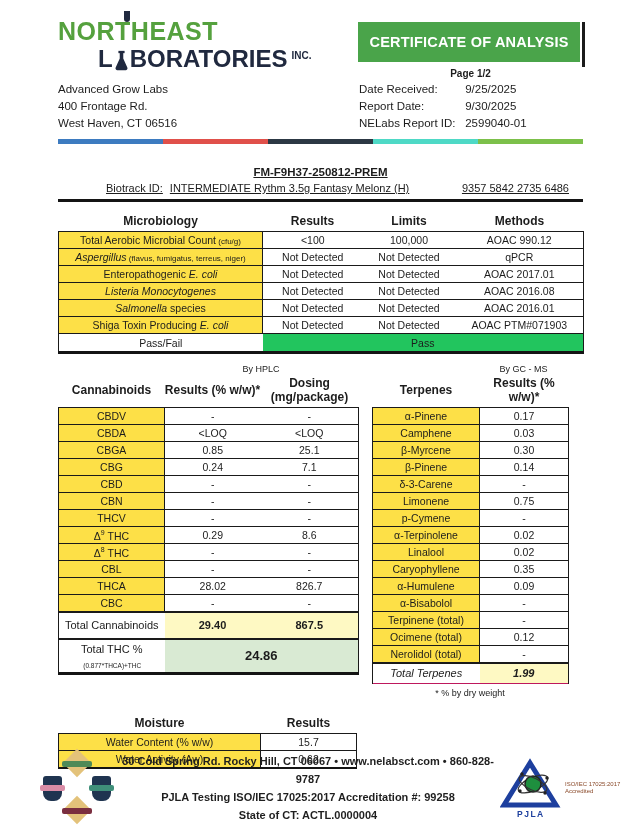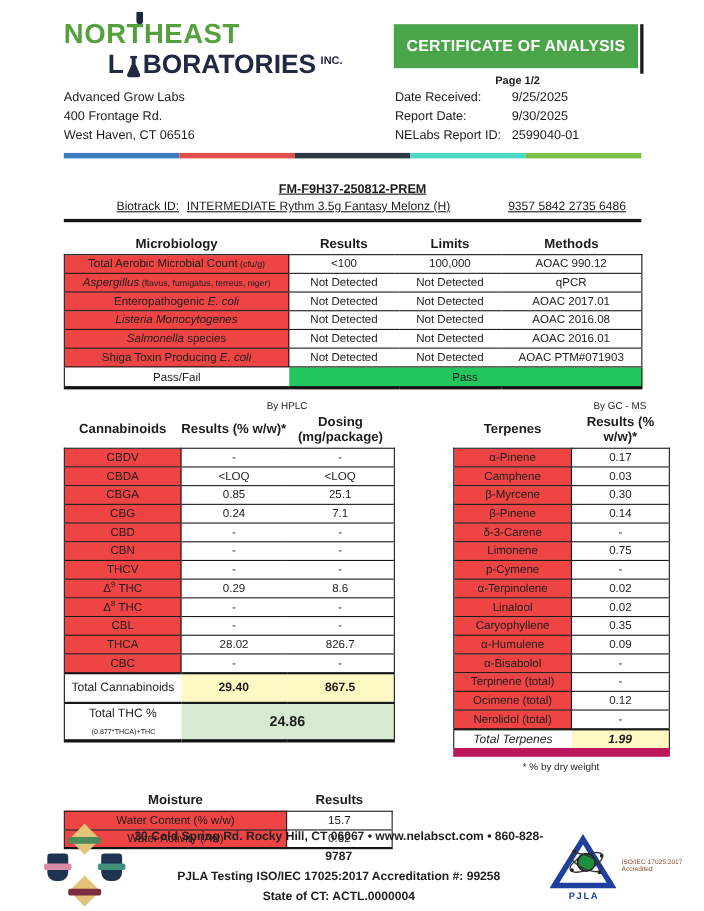--- a/index.html
+++ b/index.html
@@ -41,38 +41,38 @@
   .bt-value { margin-left:7px; }
   .bt-number { margin-left:auto; margin-right:14px; }
   .rule-thick { border-bottom:3px solid #141414; margin-top:3px; }
 
   
   .tbl { border-collapse:collapse; table-layout:fixed; font-size:10.5px; }
   .tbl th { font-size:12px; font-weight:700; padding:2px 0 3px; }
   .tbl td { text-align:center; height:17px; padding:0 2px; border-top:1.4px solid #1a1a1a; }
   .tbl td:first-child { border-left:1px solid #1a1a1a; }
   .tbl td:last-child { border-right:1px solid #1a1a1a; }
-  .tbl td.c-name { background:#ef4444; border-right:1.4px solid #1a1a1a; }
+  .tbl td.c-name { background:#fde047; border-right:1.4px solid #1a1a1a; }
   .tbl .sm { font-size:8px; }
   .tbl .it { font-style:italic; }
   .tbl sup { font-size:7px; }
 
   .micro { width:525px; margin-top:10px; border-bottom:3px solid #141414; }
   .pass-row td { height:19px; }
   .pf-label { background:#fff; }
   .pass-cell { background:#22c55e; }
 
-  .two-col { display:flex; margin-top:10px;gap:40px; }
+  .two-col { display:flex; margin-top:10px; }
   .col-left { width:300px; }
   .col-right { width:196px; margin-left:14px; }
   .method-note { font-size:9px; color:#222; text-align:center; }
   .note-cann { margin-left:106px; width:194px; }
   .note-terp { margin-left:107px; width:89px; }
   .cann { width:300px; border-bottom:3px solid #141414; }
-  .terp { width:196px; border-bottom:8px solid #be185d;padding-left:24px; }
+  .terp { width:196px; border-bottom:1px solid #be185d;padding-left:24px; }
   .total-row td { border-top:2px solid #1a1a1a; height:27px; font-size:11px; }
   .total-val { background:#fef9c3; font-weight:700; font-size:12.5px; }
   .thc-row td { border-top:2px solid #1a1a1a; height:35px; }
   .thc-label { font-size:11px; background:#fff; }
   .thc-label .formula { font-size:6.5px; vertical-align:sub; margin-left:1px; }
   .thc-val { background:#d9ead3; font-weight:700; font-size:13px; }
   .terp .total-row td { height:21px;font-style:italic; }
 
   .footnote { font-size:9px; text-align:center; margin-top:4px; }
 

